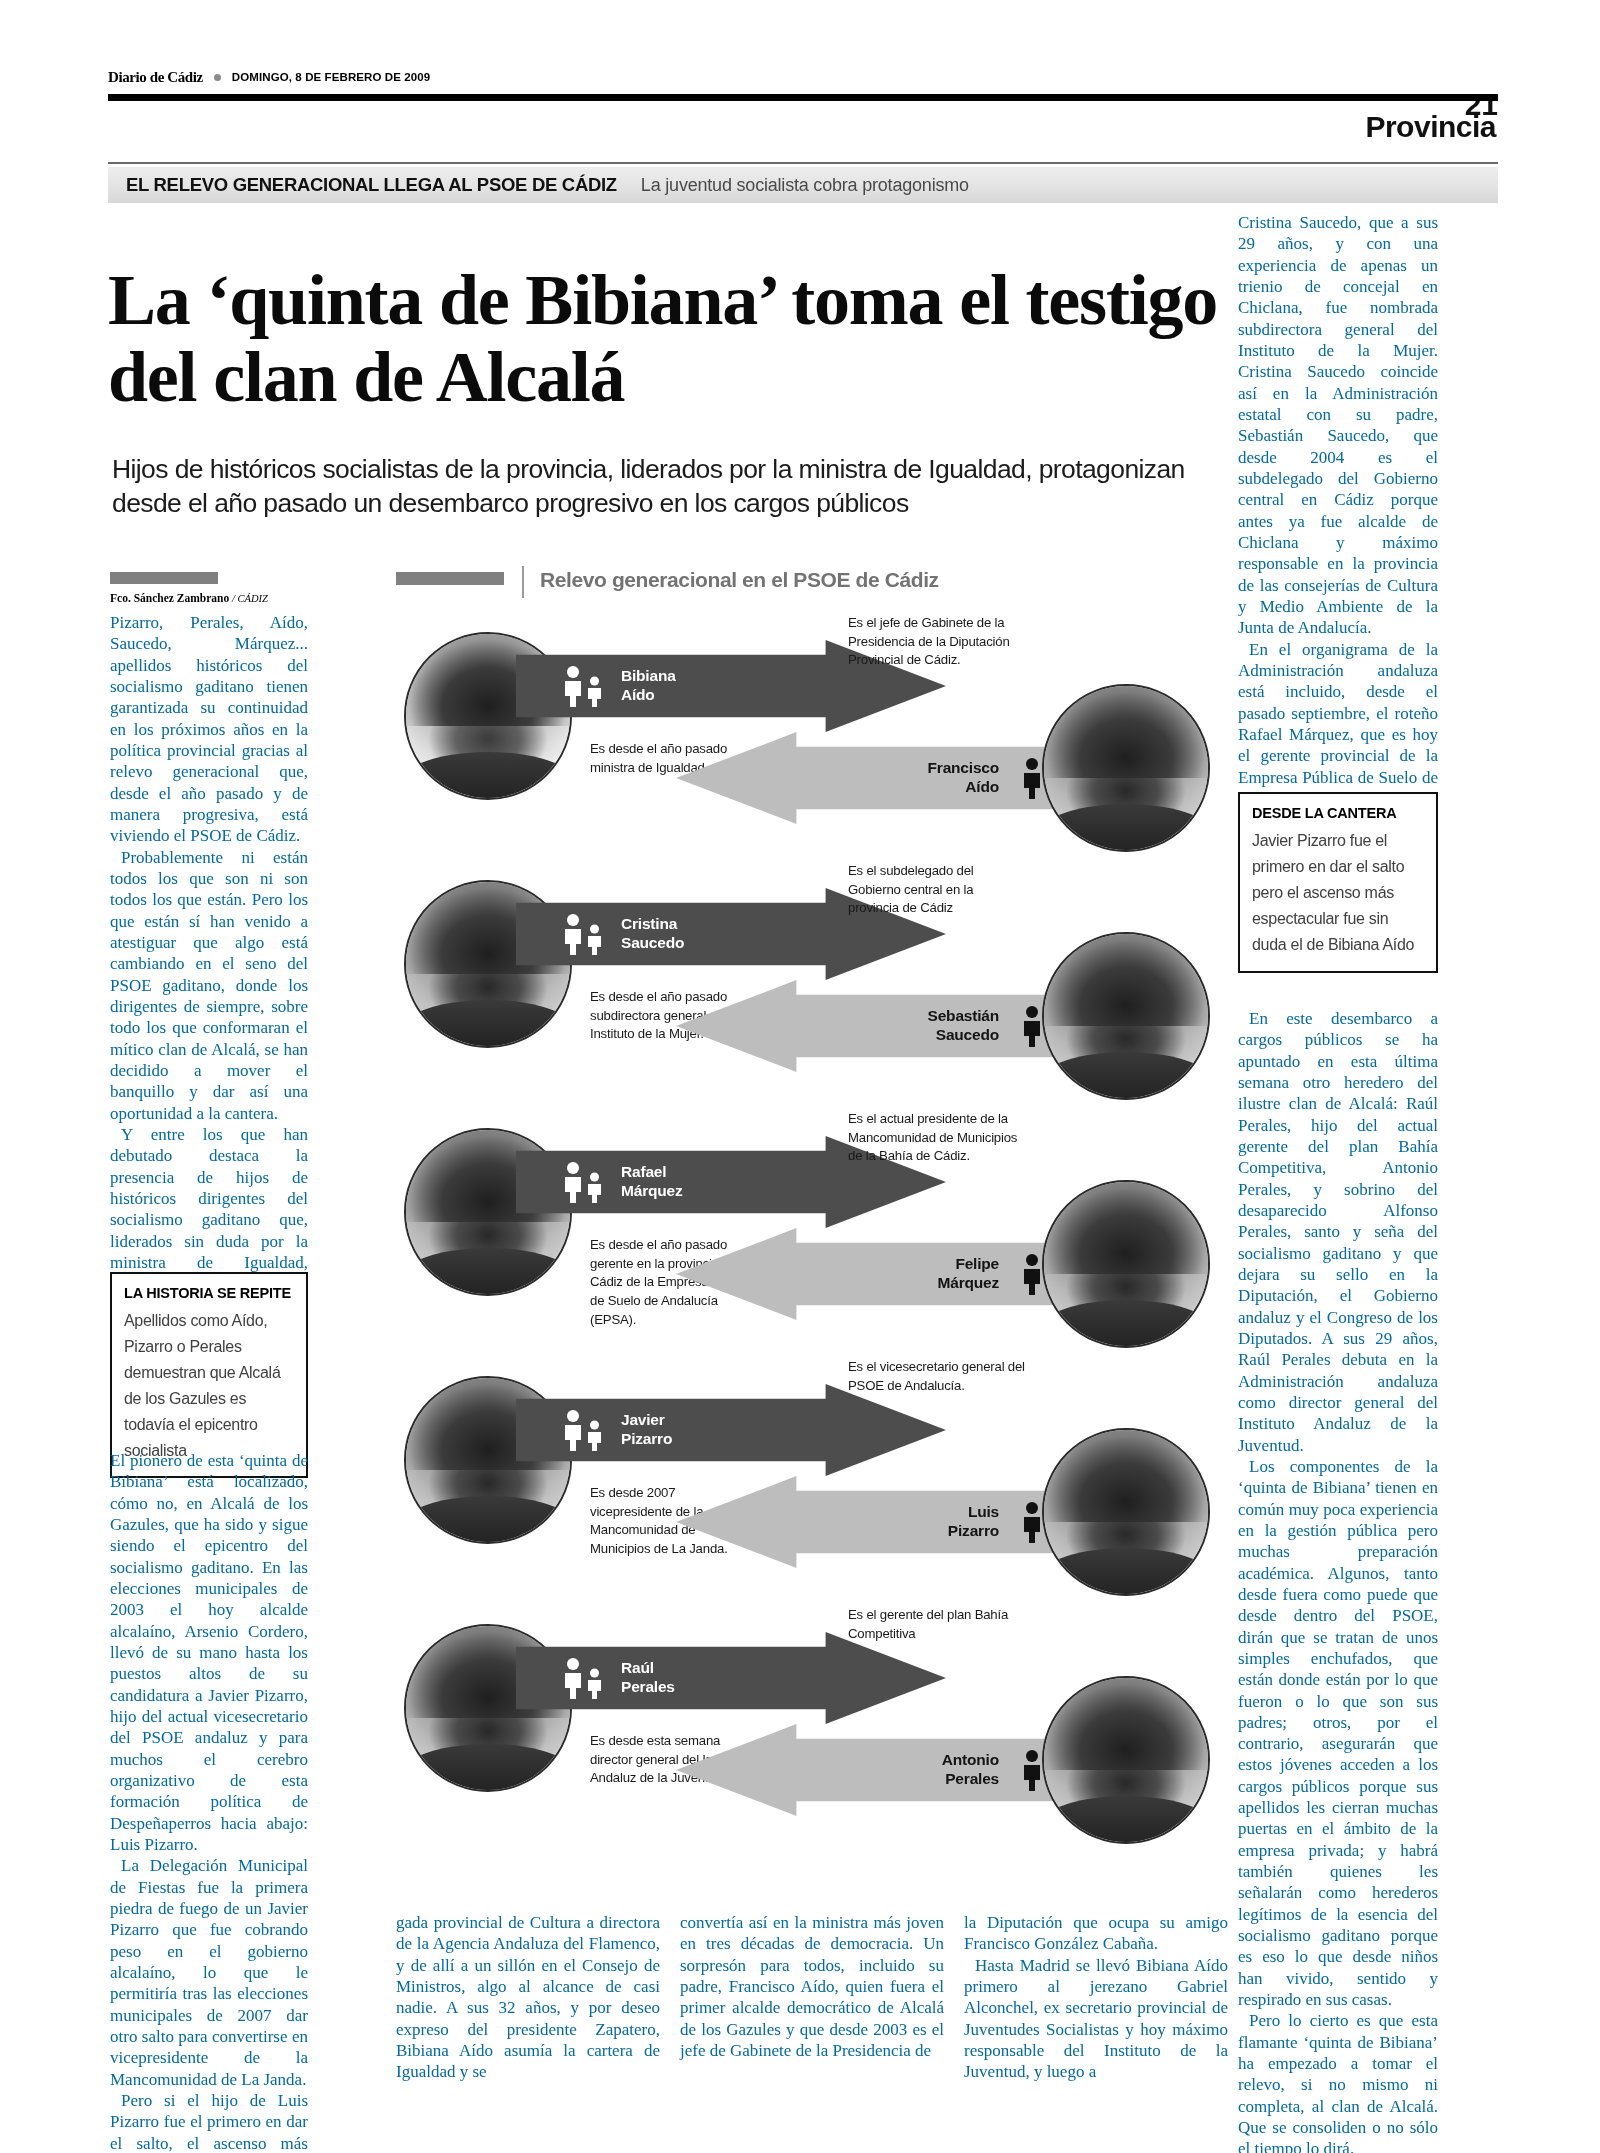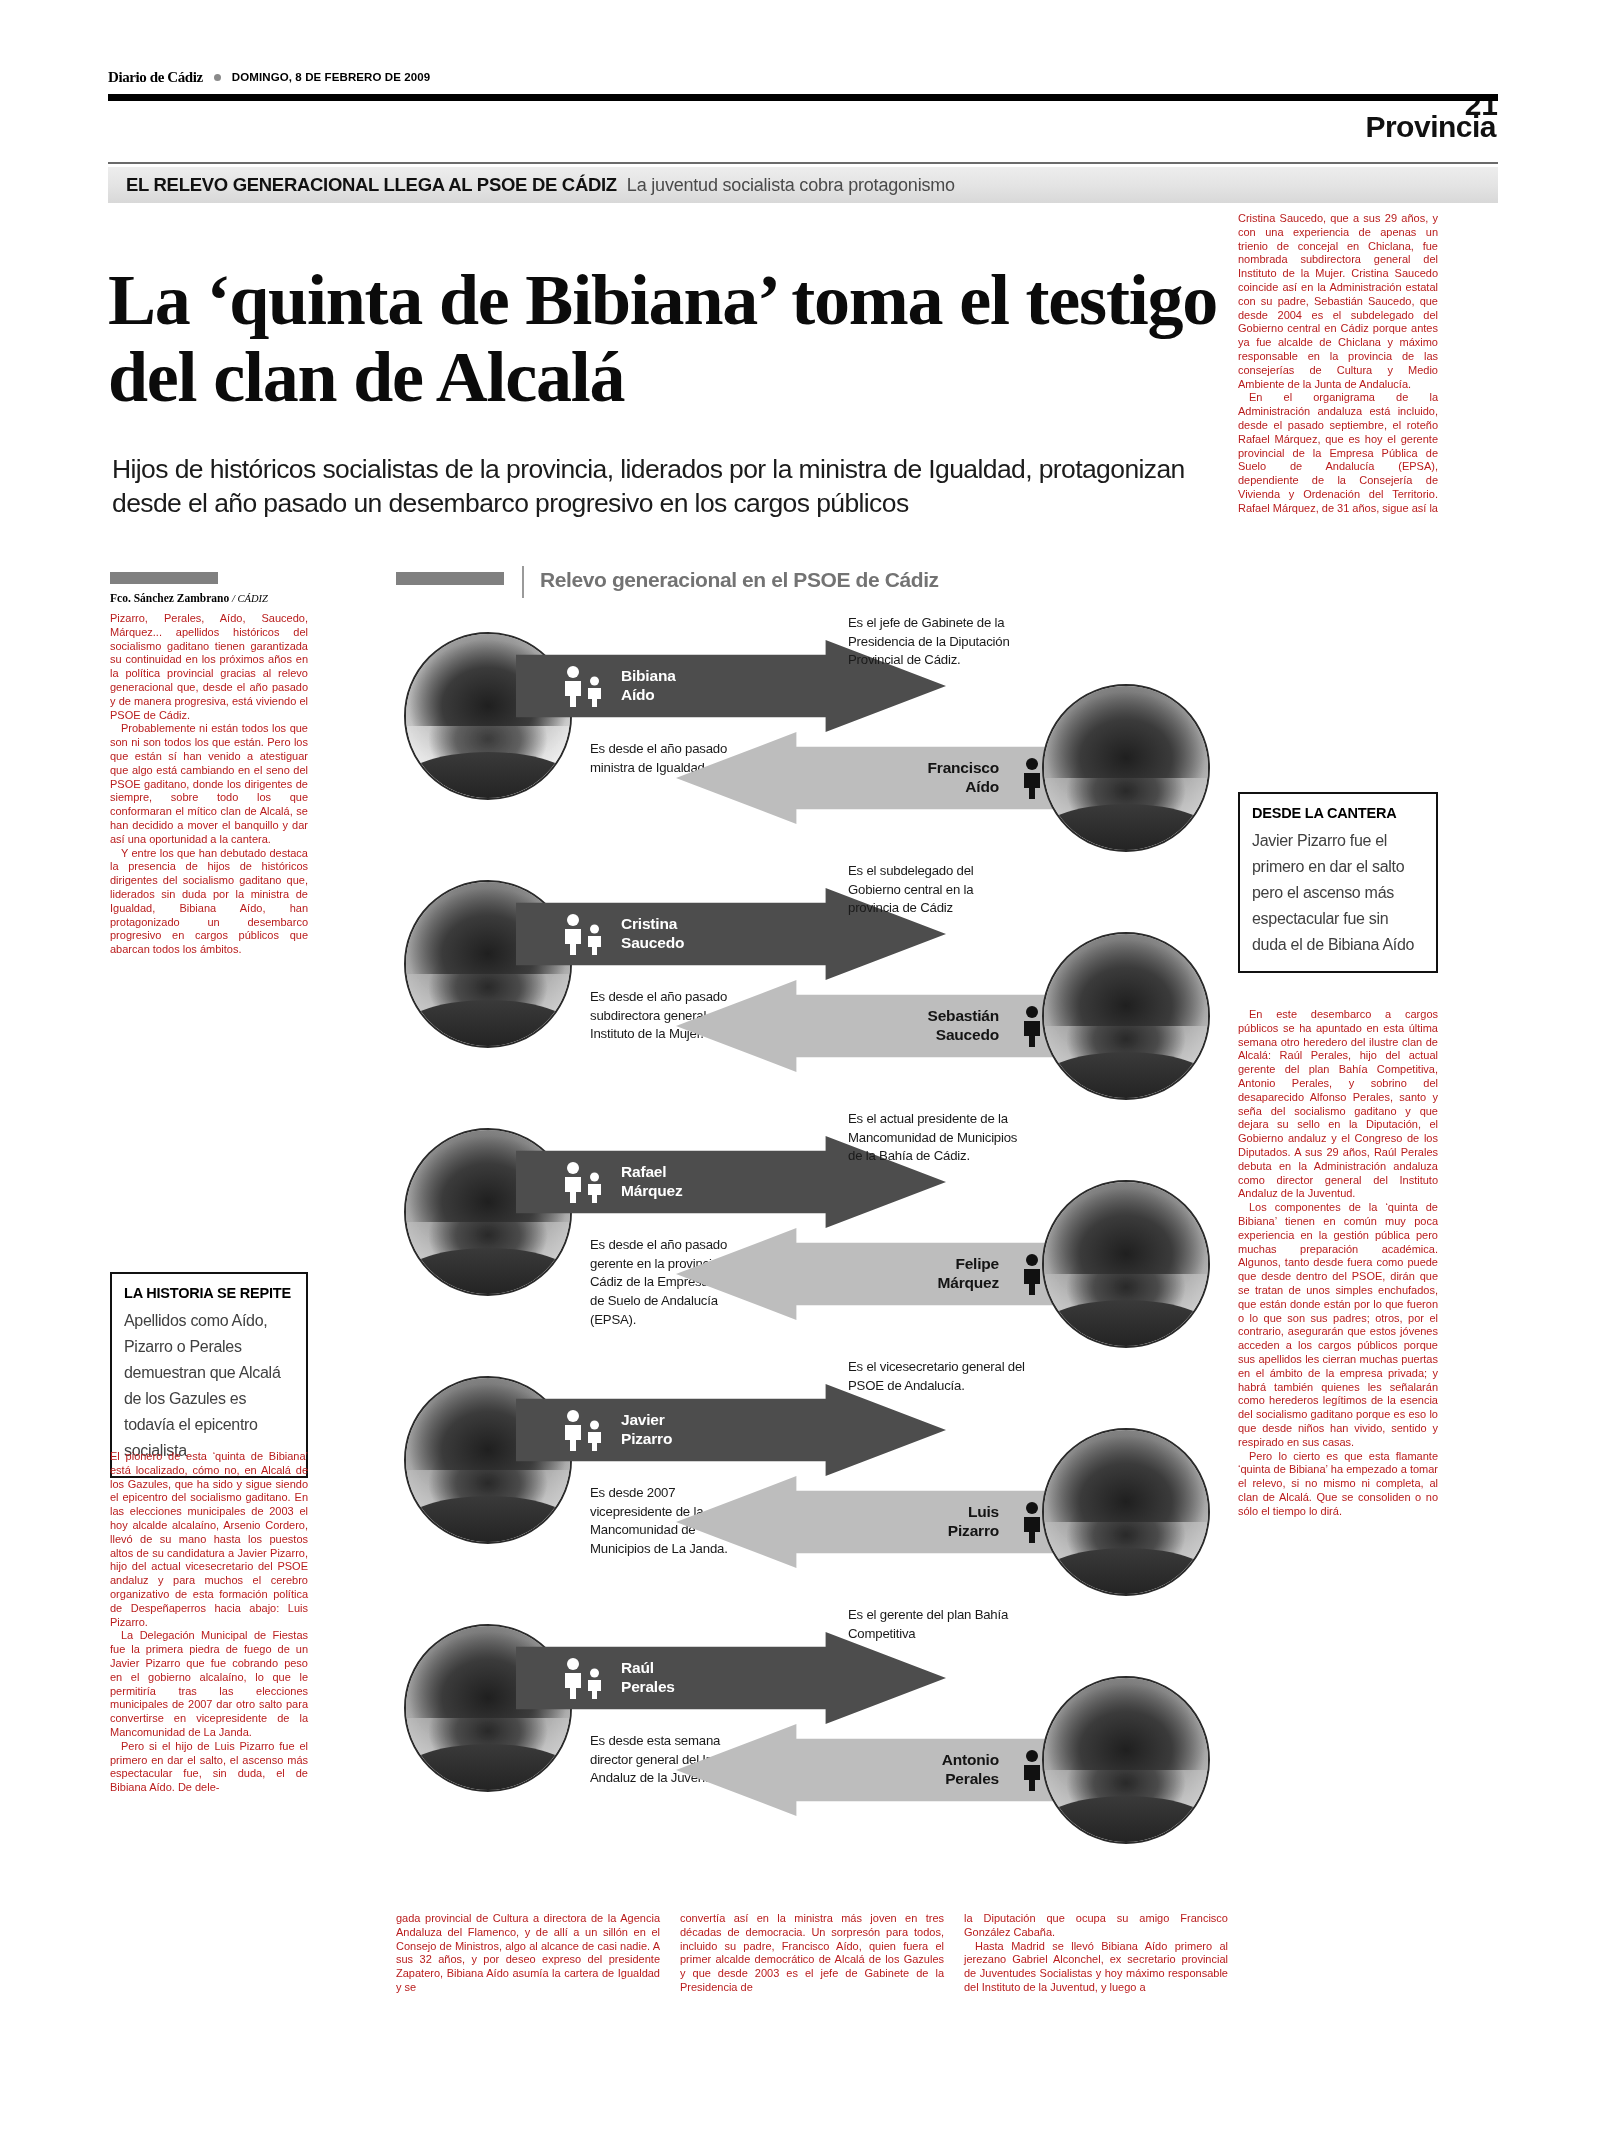--- a/index.html
+++ b/index.html
@@ -48,21 +48,21 @@
     font-weight:bold; font-size:30px; color:#111; letter-spacing:-0.5px;
   }
   .rule-thin {
     position:absolute; left:108px; top:162px; width:1390px; height:2px; background:#6a6a6a;
   }
 
   
   .kicker {
     position:absolute; left:108px; top:167px; width:1390px; height:36px;
     background:linear-gradient(to bottom,#ededed 0%, #e3e3e3 55%, #d8d8d8 100%);
-    display:flex; align-items:center; padding-left:18px; gap:10px;
+    display:flex; align-items:center; padding-left:18px; gap:24px;
     font-family:"Liberation Sans", sans-serif;
   }
   .kicker-strong { font-weight:bold; font-size:18.5px; letter-spacing:-0.3px; color:#111; }
   .kicker-light  { font-weight:normal; font-size:18px; color:#4a4a4a; letter-spacing:-0.2px;}
 
   
   .headline {
     position:absolute; left:108px; top:214px; width:1120px;
     font-family:"Liberation Serif", serif;
     font-weight:bold; font-size:72px; line-height:1.07;
@@ -79,23 +79,23 @@
     position:absolute; left:110px; top:572px; width:108px; height:12px; background:#808080;
   }
   .byline {
     position:absolute; left:110px; top:592px; width:210px;
     font-family:"Liberation Serif", serif;
     font-size:11.5px; font-weight:bold;
   }
   .byline em { font-weight:normal; font-size:10.5px; }
 
   .col-text {
-    font-family:Liberation Sans, sans-serif;
-    font-size:11px; line-height:1.255; text-align:justify;
-    color:#b91c1c; hyphens:auto;
+    font-family:Liberation Serif, serif;
+    font-size:17px; line-height:1.255; text-align:justify;
+    color:#0369a1; hyphens:auto;
   }
   .col-text p { margin:0; text-indent:11px; }
   .col-text p.first { text-indent:0; }
 
   #left-col-1 { position:absolute; left:110px; top:612px; width:198px; height:585px; }
 
   
   .pullbox {
     position:absolute; border:2px solid #111; padding:11px 12px 13px 12px;
     background:#fff;

